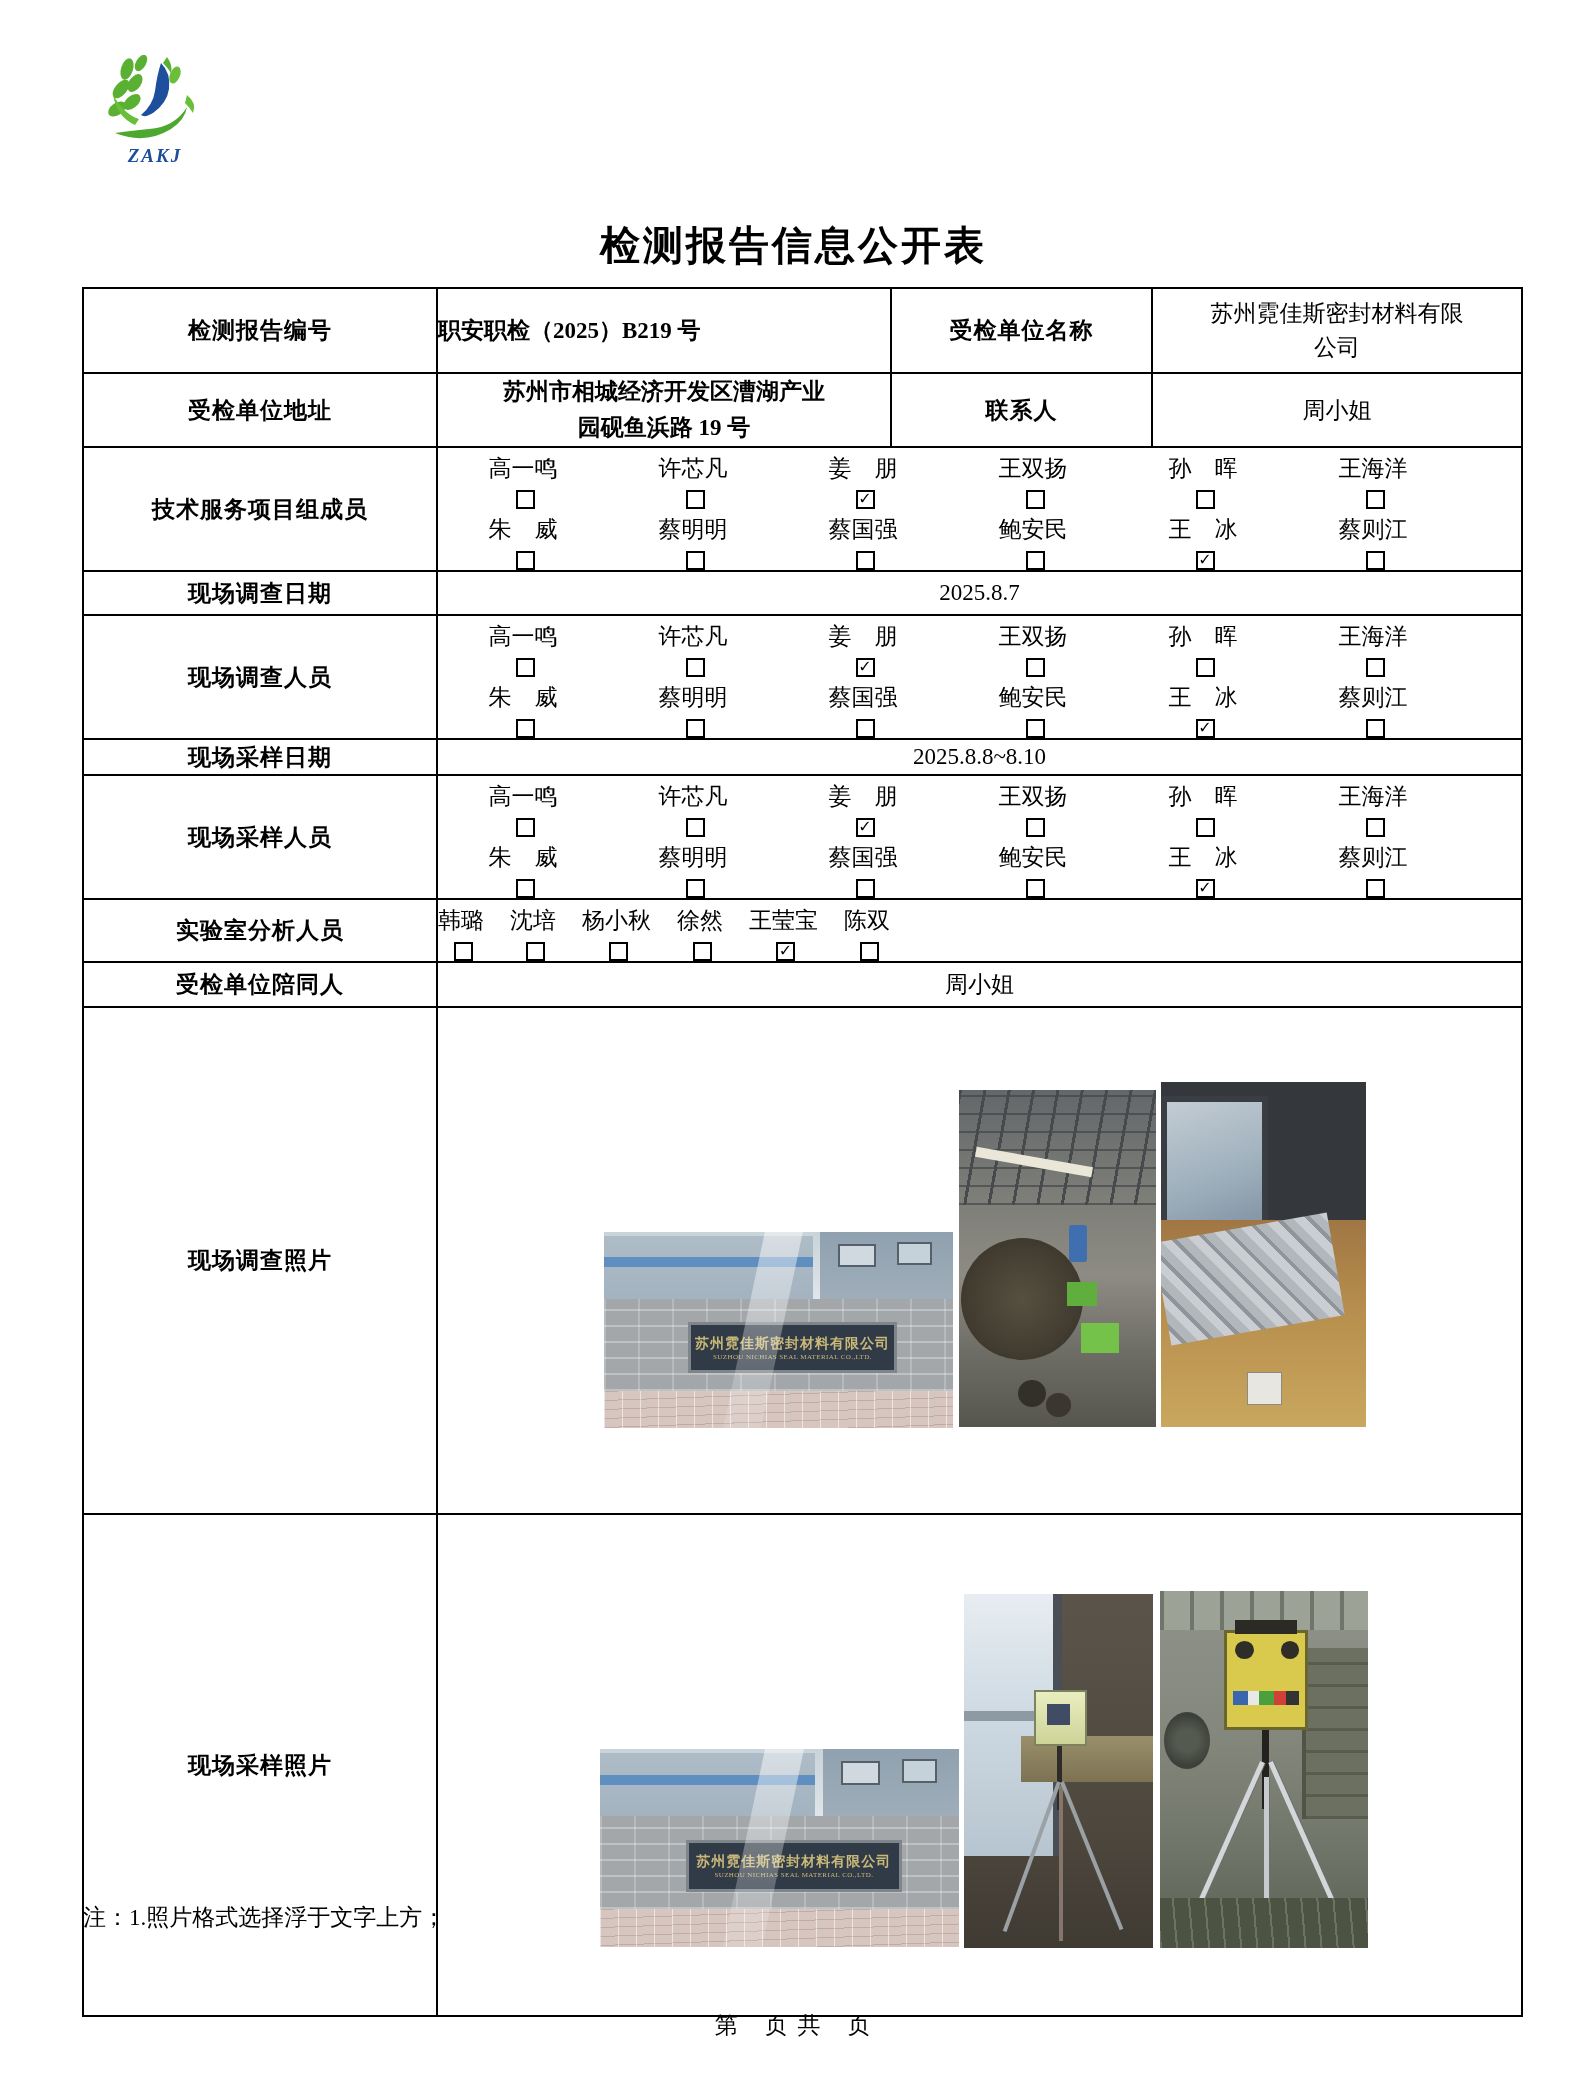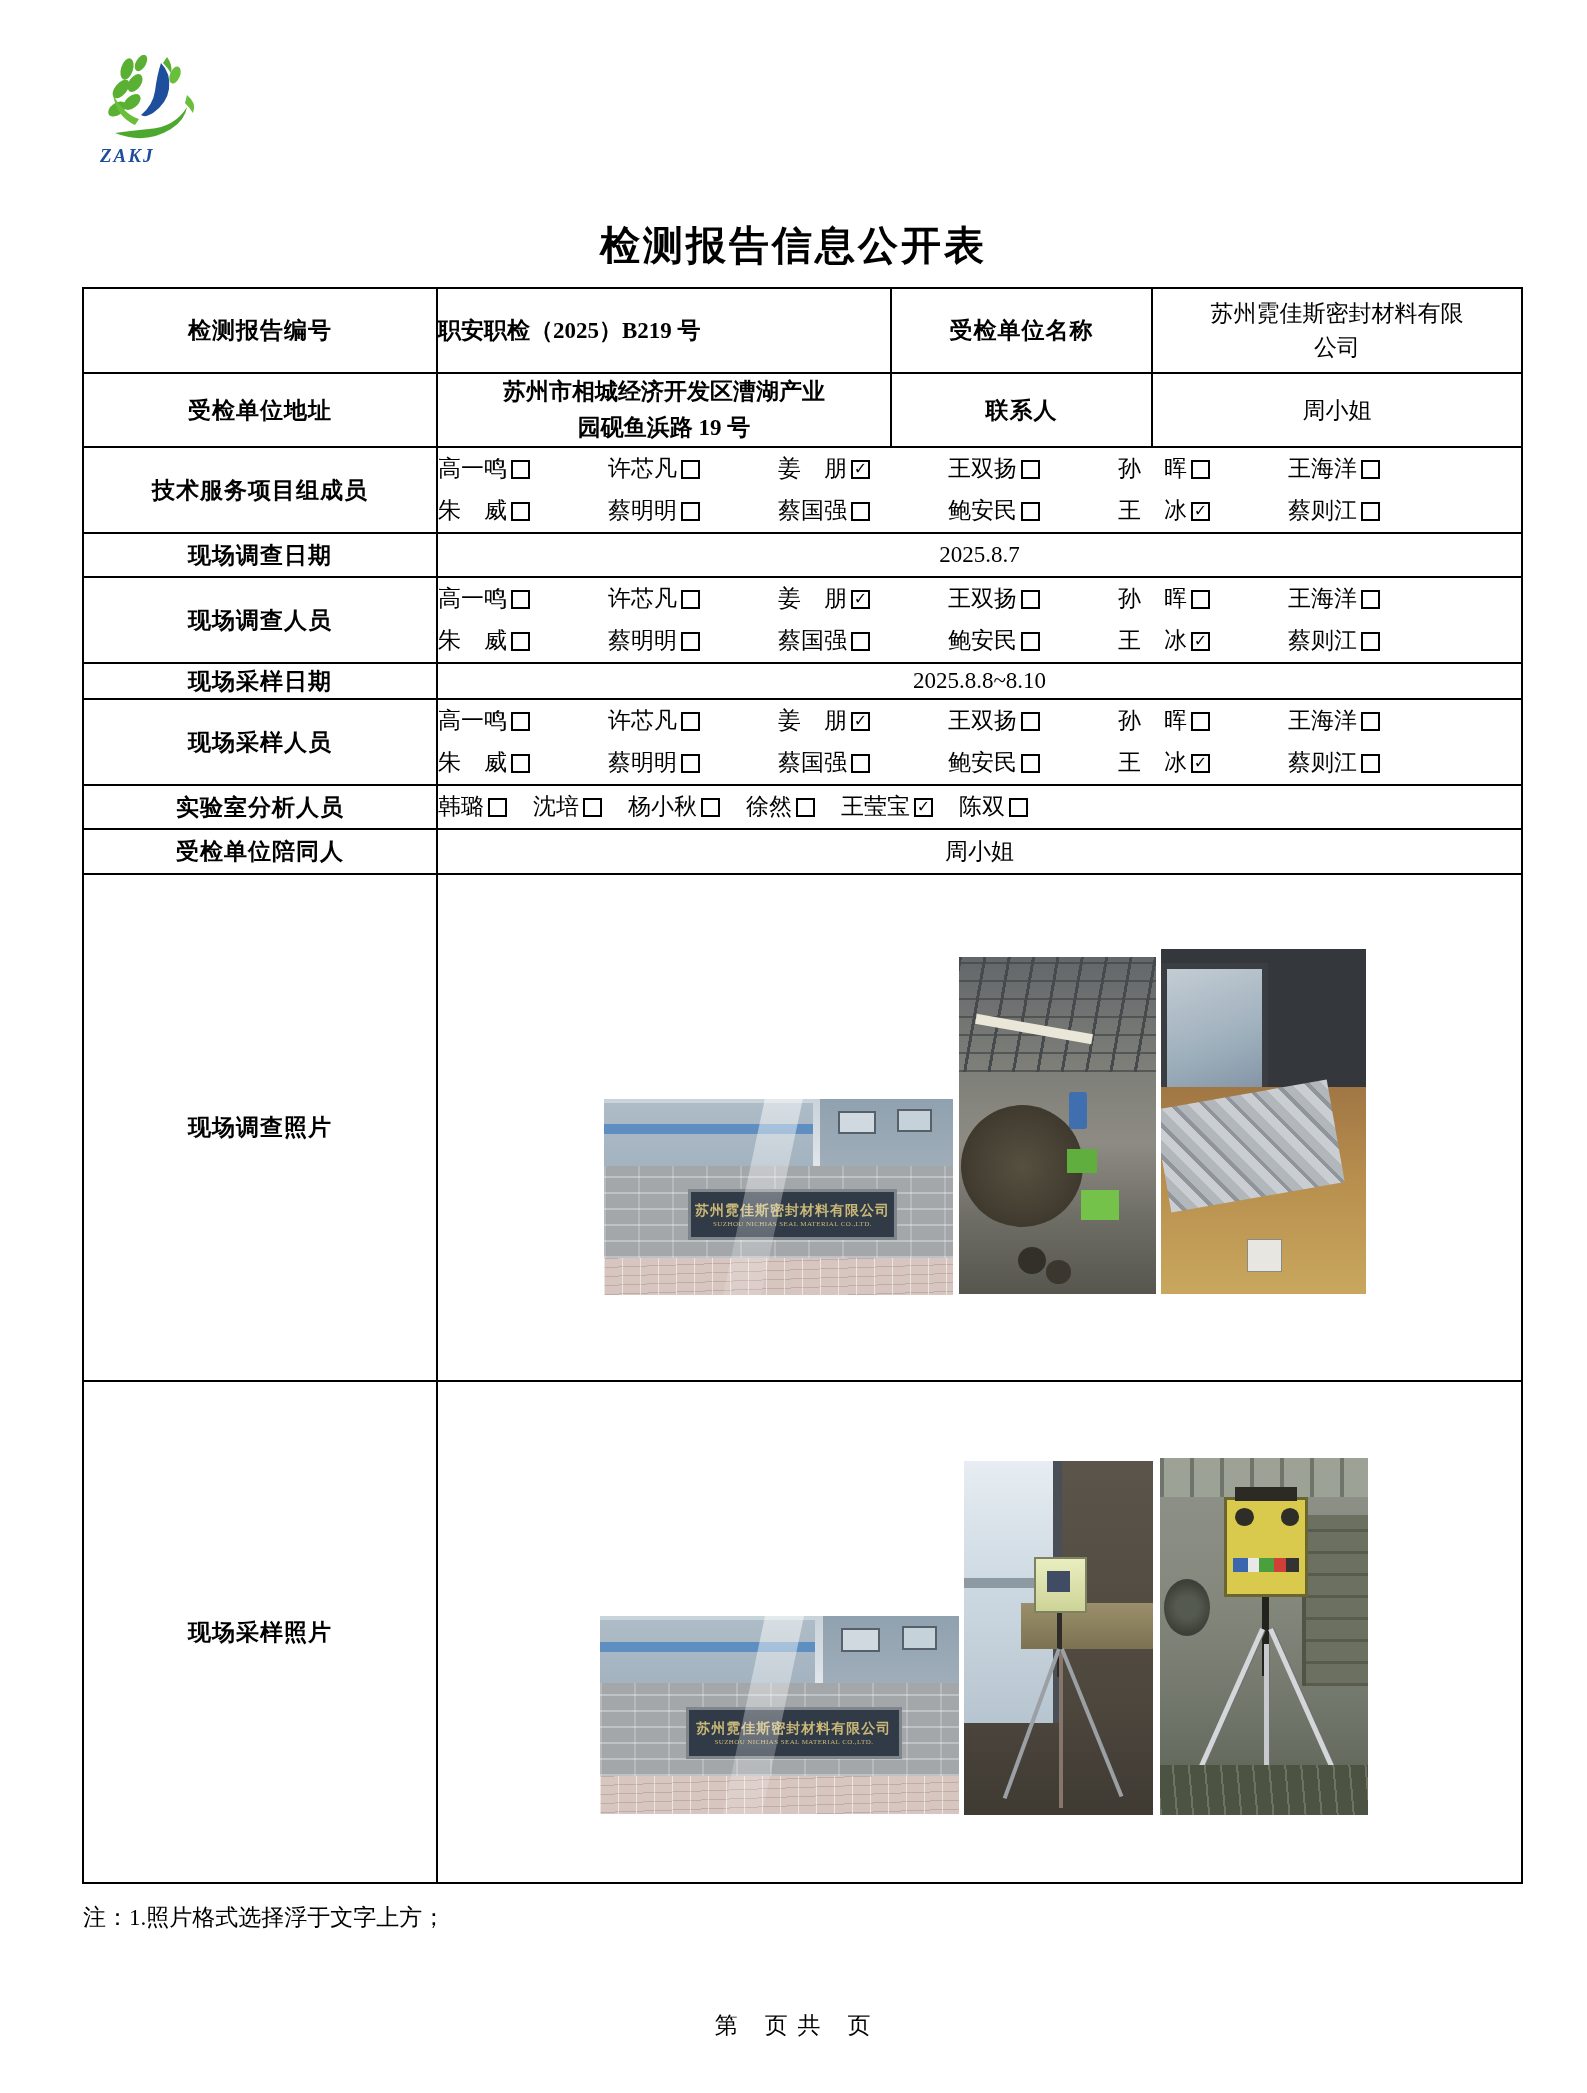--- a/index.html
+++ b/index.html
@@ -1,20 +1,20 @@
 <!DOCTYPE html>
 <html><head>
 <meta charset="utf-8">
 <style>
   html,body{margin:0;padding:0;background:#888;}
   .page{position:relative;width:1587px;height:2093px;background:#ffffff;
         font-family:"Liberation Serif","DejaVu Serif",serif;color:#000;overflow:hidden;}
 
   
-  .logo-wrap{position:absolute;left:100px;top:55px;width:110px;}
+  .logo-wrap{position:absolute;left:100px;top:55px;width:110px;text-align:center;}
   .logo-wrap svg{display:block;margin:0 auto;}
   .logo-zakj{font-style:italic;font-weight:bold;color:#1d4f9c;font-size:19px;letter-spacing:2px;margin-top:-2px;}
   .company-name{position:absolute;left:205px;top:78px;font-size:32px;letter-spacing:2px;}
   .doc-meta{position:absolute;right:65px;top:36px;text-align:right;font-size:24px;line-height:38px;}
 
   
   .title{position:absolute;left:0;top:218px;width:100%;text-align:center;
          font-size:40px;font-weight:bold;letter-spacing:3px;margin:0;}
 
   
@@ -25,21 +25,21 @@
   td.lbl{font-weight:bold;text-align:center;letter-spacing:1px;font-family:Liberation Mono, monospace;}
   td.val{text-align:center;}
   td.val.left{text-align:left;padding-left:0;}
   td.bold{font-weight:bold;}
   .narrow{display:inline-block;max-width:254px;line-height:34px;vertical-align:middle;}
   .addr{display:inline-block;max-width:342px;line-height:36px;vertical-align:middle;font-weight:bold;}
 
   
   td.members{text-align:left;padding-left:32px;}
   .mline{line-height:42px;white-space:nowrap;}
-  .member{display:inline-flex;align-items:center;width:170px;}
+  .member{display:inline-flex;align-items:center;width:170px;flex-direction:column;}
   .mname{white-space:pre;}
   .cb{display:inline-block;width:19px;height:19px;border:2.5px solid #000;box-sizing:border-box;
       margin-left:4px;font-size:16px;font-weight:900;line-height:14px;text-align:center;
       font-family:"DejaVu Sans",sans-serif;}
   .mline.lab .member{width:auto;margin-right:26px;}
 
   
   td.photos{position:relative;}
   .photo{position:absolute;overflow:hidden;}
   .photo *{position:absolute;}

